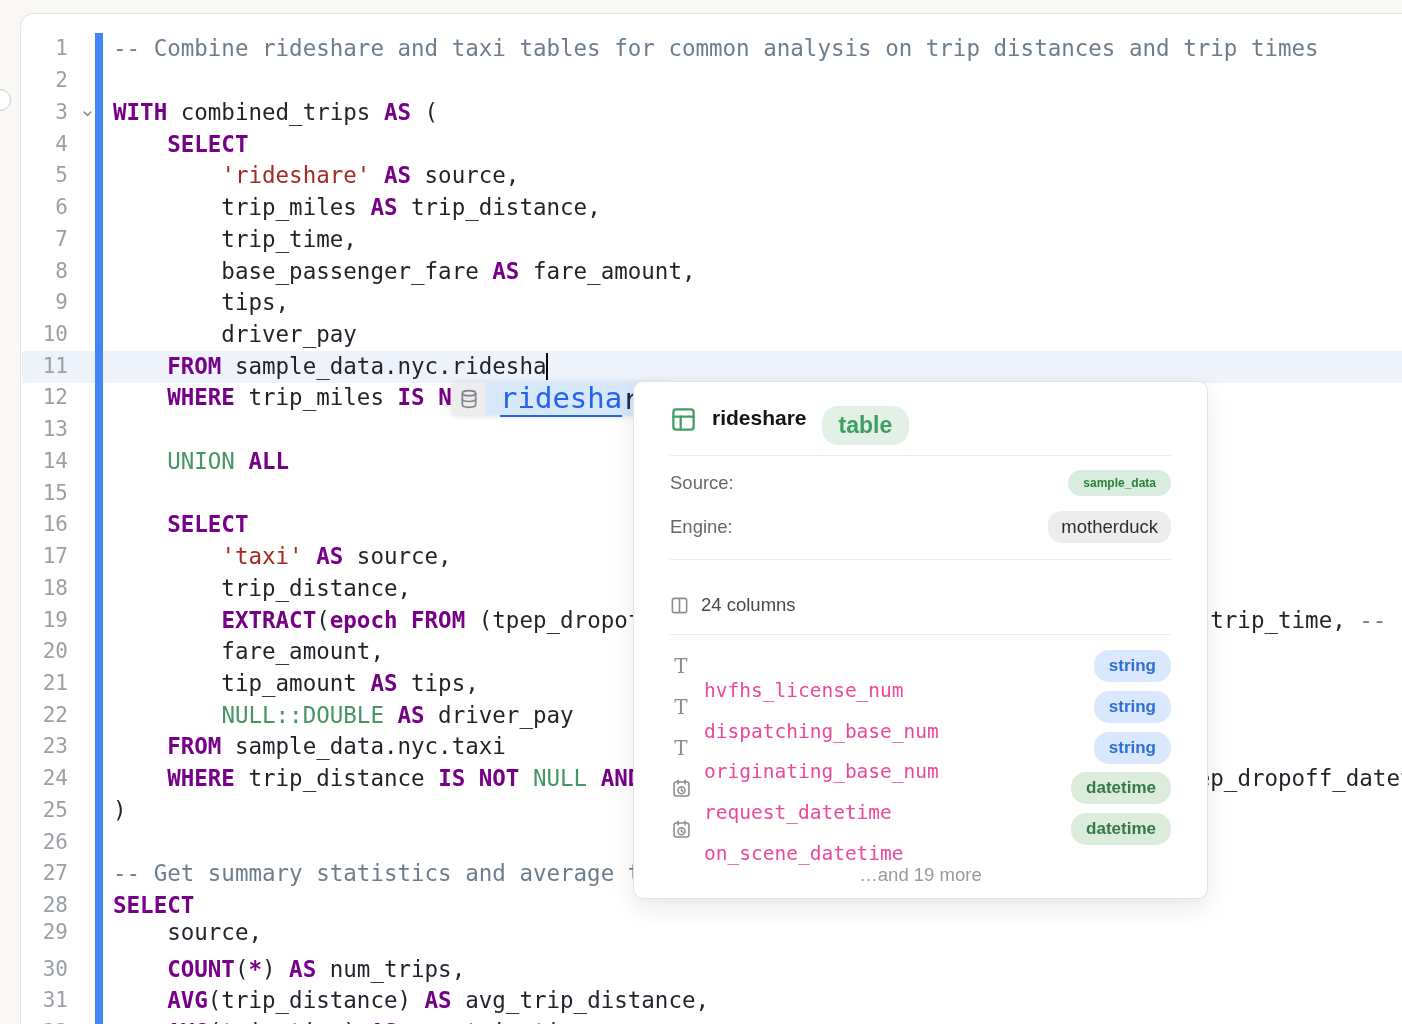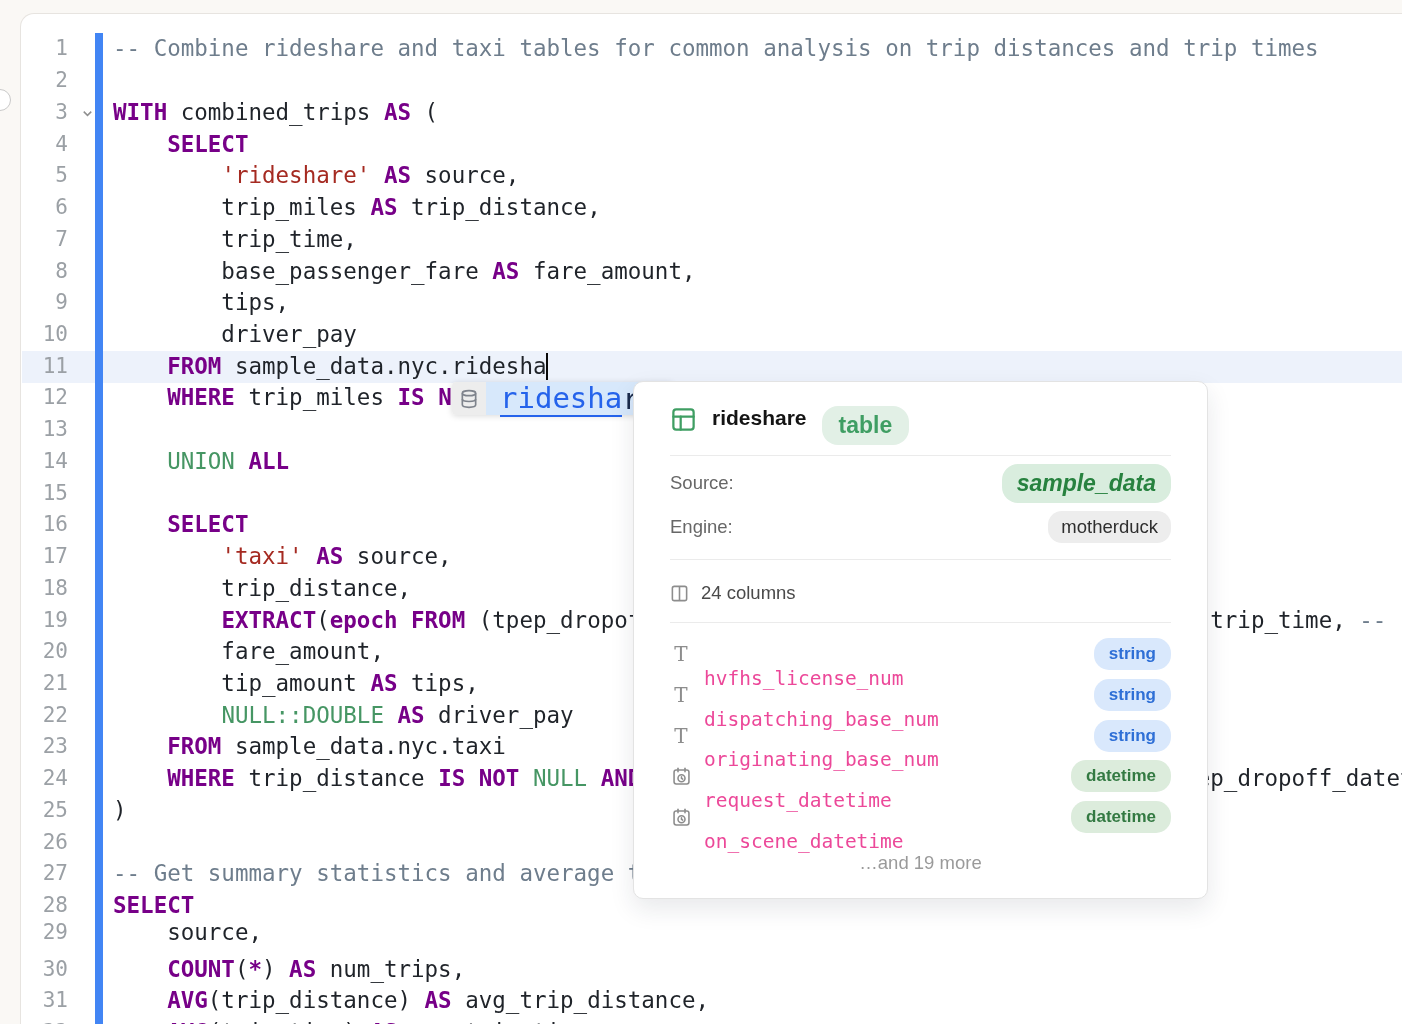--- a/index.html
+++ b/index.html
@@ -65,24 +65,24 @@
     box-sizing:border-box;padding:0 36px;display:flex;flex-direction:column;
   }
   .card-header{margin-top:24px;display:flex;align-items:flex-start;gap:15px;height:34px;}
   .card-title{font-size:21px;font-weight:bold;color:#141414;}
   .pill{display:inline-flex;align-items:center;border-radius:16px;font-weight:bold;}
   .pill-table{background:var(--pillGreenBg);color:var(--pillGreenText);font-size:23px;padding:6px 17px;}
   .divider{height:1px;background:var(--dividerC);margin-top:15px;flex:none;}
   .kv-row{display:flex;align-items:center;height:34px;margin-top:10px;}
   .kv-label{font-size:18.5px;color:var(--labelC);}
   .kv-pill-green{margin-left:auto;background:var(--pillGreenBg2);color:var(--pillGreenText2);
-    font-size:23px;font-weight:bold;padding:6px 15px;border-radius:16px;font-style:italic;}
+    font-size:12px;font-weight:bold;padding:6px 15px;border-radius:16px;}
   .kv-pill-gray{margin-left:auto;background:var(--pillGrayBg);color:#2f2f2f;font-weight:normal;
     font-family:Liberation Sans, sans-serif;font-size:18.5px;padding:5px 13px;border-radius:14px;}
-  .cols-count{display:flex;align-items:center;gap:12px;height:28px;margin-top:19px;
+  .cols-count{display:flex;align-items:center;gap:12px;height:28px;margin-top:31px;
     font-size:18.5px;color:#4a4a4a;}
   .col-row{display:flex;align-items:center;height:40.7px;flex:none;}
   .col-rows{margin-top:11px;}
   .col-icon{width:22px;display:flex;justify-content:center;margin-right:12px;color:#8d8d8d;flex:none;}
   .t-glyph{font-family:"DejaVu Serif",serif;font-size:20px;color:#8d8d8d;line-height:1;}
   .col-name{font-family:"DejaVu Sans Mono",monospace;font-size:19.5px;color:#ec4899;margin-top:48px;}
   .type-pill{margin-left:auto;font-size:17px;font-weight:bold;padding:6px 15px;border-radius:15px;}
   .type-string{background:var(--pillBlueBg);color:var(--pillBlueText);}
   .type-datetime{background:var(--pillGreenBg3);color:var(--pillGreenText3);}
   .more-row{margin-top:15px;text-align:center;font-size:18.5px;color:var(--mutedC);}

